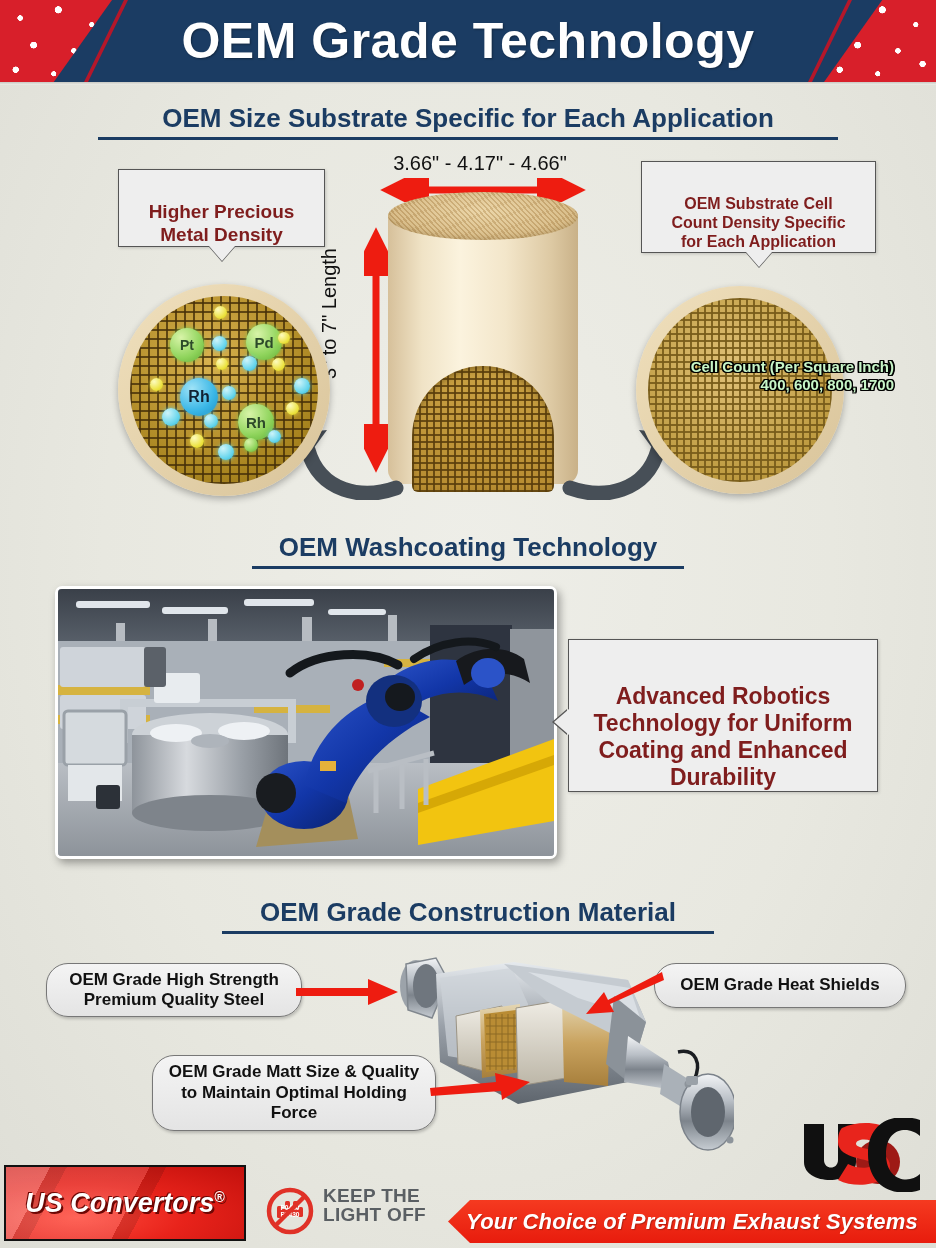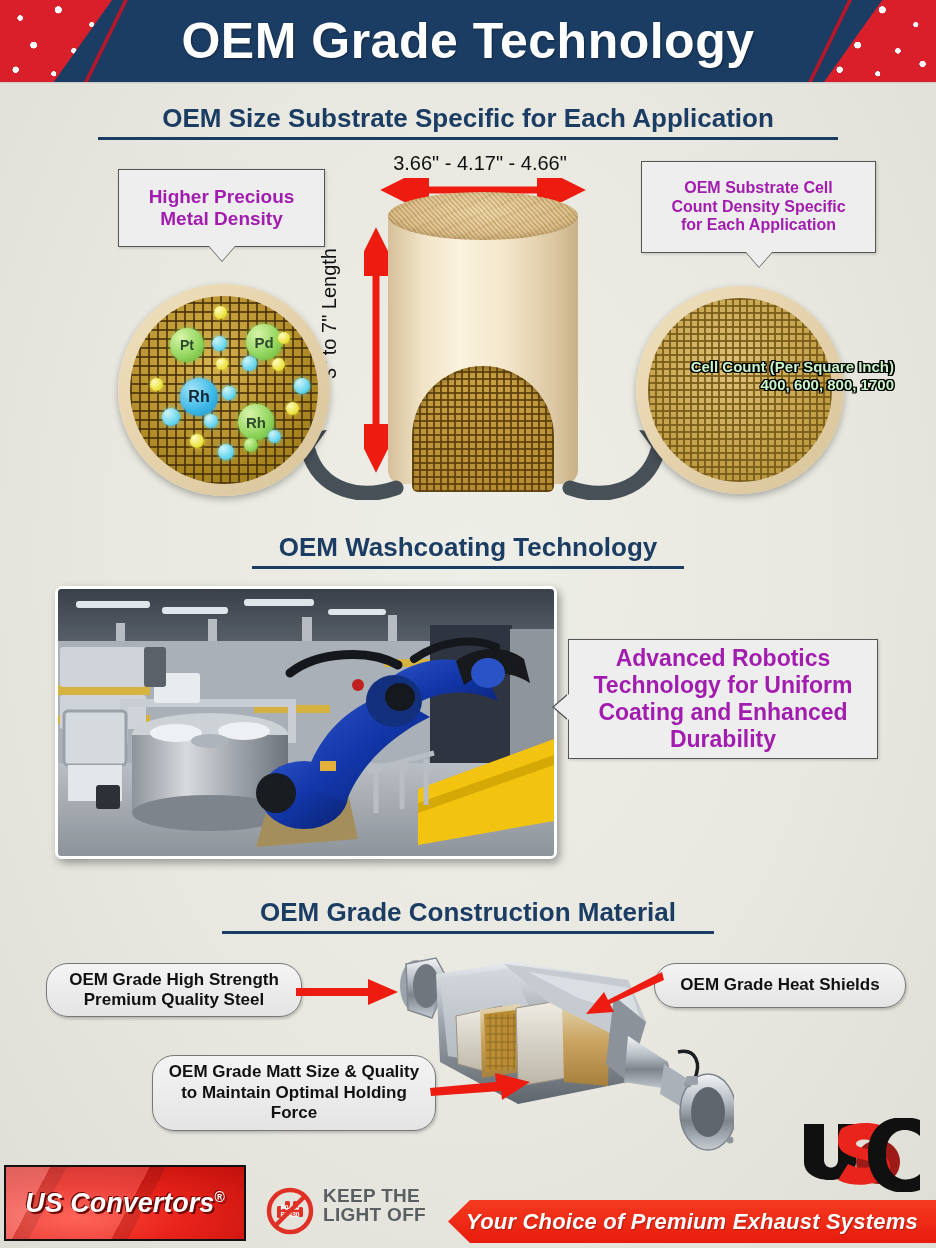--- a/index.html
+++ b/index.html
@@ -69,23 +69,23 @@
     height: 3px;
     background: #1b3c63;
     margin: 3px auto 0;
   }
 
   
   .callout {
     position: absolute;
     background: #eeeeee;
     border: 1.5px solid #555;
-    color: #a21caf;
+    color: #7f1d1d;
     font-weight: bold;
-    display: flex; align-items: center; justify-content: center;
+    display: flex; align-items: flex-end; justify-content: center;
     text-align: center;
     line-height: 1.18;
     box-shadow: 1px 1px 3px rgba(0,0,0,.18);
   }
   .callout .tail-down {
     position: absolute; bottom: -15px; left: 50%; transform: translateX(-50%);
     width: 0; height: 0;
     border-left: 13px solid transparent;
     border-right: 13px solid transparent;
     border-top: 15px solid #eeeeee;
@@ -438,21 +438,21 @@
         <rect x="262" y="172" width="16" height="10" fill="#e5b13a"></rect>
       </g>
 
       <g stroke="#b9bec4" stroke-width="5" fill="none">
         <path d="M318,182 L318,224 M344,176 L344,220 M368,170 L368,216"></path>
         <path d="M310,182 L376,164"></path>
       </g>
     </svg>
   </div>
 
-  <div class="callout" style="left:568px; top:639px; width:310px; height:120px; font-size:23px; padding:16px 12px;">
+  <div class="callout" style="left:568px; top:639px; width:310px; height:153px; font-size:23px; padding:0 12px;">
     <span>Advanced Robotics Technology for Uniform Coating and Enhanced Durability</span>
     <span class="tail-left"></span>
   </div>
 
   <div class="section-title" style="top:897px;">
     <span>OEM Grade Construction Material</span>
     <span class="rule" style="width:492px;"></span>
   </div>
 
   <svg style="position:absolute; left:378px; top:944px;" width="356" height="216">

